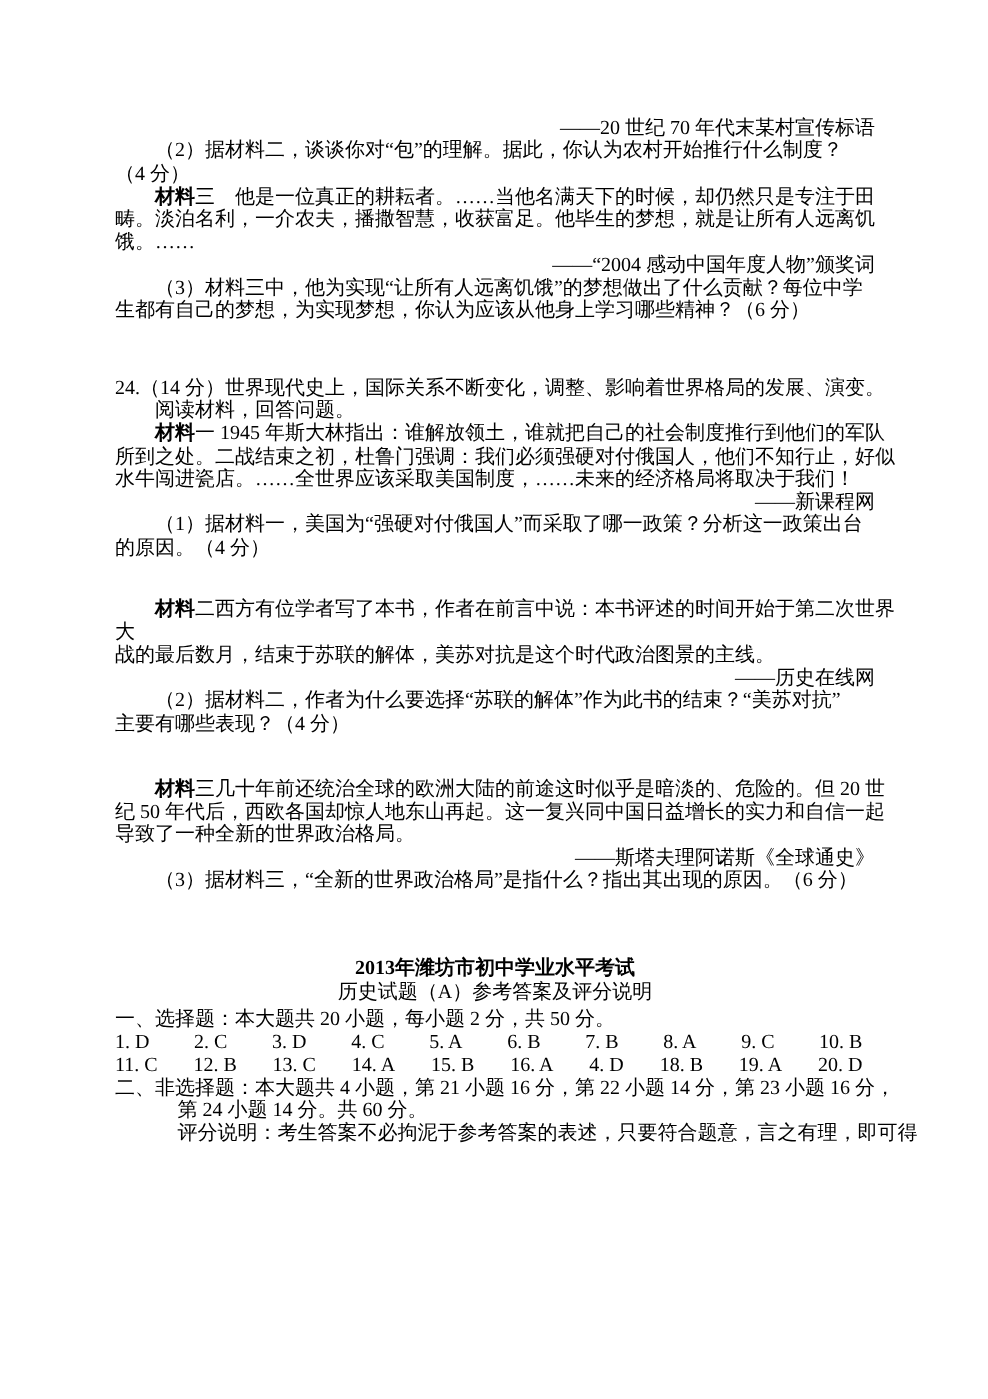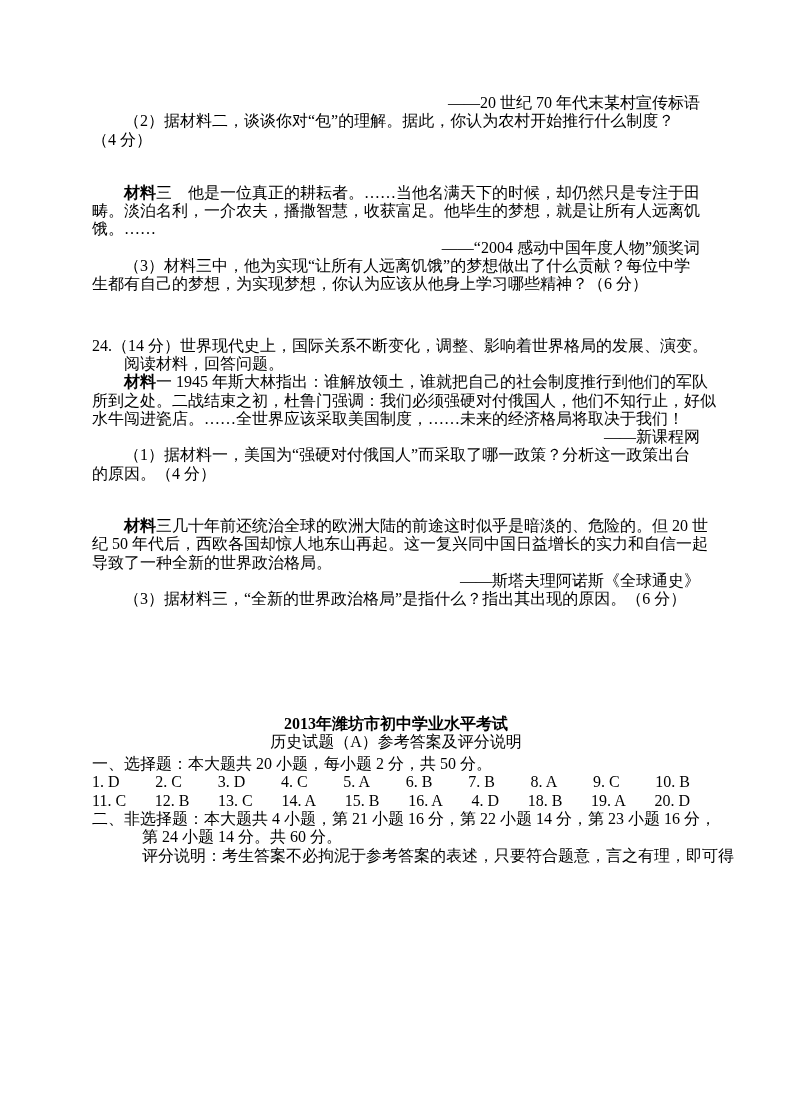--- a/index.html
+++ b/index.html
@@ -14,25 +14,25 @@
     font-size: 16px;
     line-height: 18.3px;
     padding: 94px 90px 0 92px;
     overflow: hidden;
   }
   .ln { white-space: pre; }
   .ind { text-indent: 32px; }
   .right { text-align: right; }
   .center { text-align: center; }
   .bold { font-weight: bold; }
-  .sec-m3  { margin-top: 35px; }
+  .sec-m3  { }
   .sec-q24 { margin-top: 43px; }
   .sec-m2  { margin-top: 31px; }
   .sec-m3b { margin-top: 34px; }
-  .sec-ans { margin-top: 106px; }
+  .sec-ans { margin-top: 52px; }
   .heading-gap { margin-top: 4px; }
   .hang { padding-left: 50px; }
   .date-line { text-align: right; padding-right: 36px; }
   .ans-row {
     display: flex;
     justify-content: space-between;
     width: 598px;
     white-space: pre;
   }
 </style>
@@ -60,20 +60,28 @@
     <div class="ln">24.（14 分）世界现代史上，国际关系不断变化，调整、影响着世界格局的发展、演变。</div>
     <div class="ln ind">阅读材料，回答问题。</div>
     <div class="ln ind"><span class="bold">材料</span><span>一 1945 年斯大林指出：谁解放领土，谁就把自己的社会制度推行到他们的军队</span></div>
     <div class="ln">所到之处。二战结束之初，杜鲁门强调：我们必须强硬对付俄国人，他们不知行止，好似</div>
     <div class="ln">水牛闯进瓷店。……全世界应该采取美国制度，……未来的经济格局将取决于我们！</div>
     <div class="ln right">——新课程网</div>
     <div class="ln ind">（1）据材料一，美国为“强硬对付俄国人”而采取了哪一政策？分析这一政策出台</div>
     <div class="ln">的原因。（4 分）</div>
   </div>
 
+  <div class="sec-m2">
+    <div class="ln ind"><span class="bold">材料</span><span>二西方有位学者写了本书，作者在前言中说：本书评述的时间开始于第二次世界</span></div>
+    <div class="ln">大</div>
+    <div class="ln">战的最后数月，结束于苏联的解体，美苏对抗是这个时代政治图景的主线。</div>
+    <div class="ln right">——历史在线网</div>
+    <div class="ln ind">（2）据材料二，作者为什么要选择“苏联的解体”作为此书的结束？“美苏对抗”</div>
+    <div class="ln">主要有哪些表现？（4 分）</div>
+  </div>
 
   <div class="sec-m3b">
     <div class="ln ind"><span class="bold">材料</span><span>三几十年前还统治全球的欧洲大陆的前途这时似乎是暗淡的、危险的。但 20 世</span></div>
     <div class="ln">纪 50 年代后，西欧各国却惊人地东山再起。这一复兴同中国日益增长的实力和自信一起</div>
     <div class="ln">导致了一种全新的世界政治格局。</div>
     <div class="ln right">——斯塔夫理阿诺斯《全球通史》</div>
     <div class="ln ind">（3）据材料三，“全新的世界政治格局”是指什么？指出其出现的原因。（6 分）</div>
   </div>
 
   <div class="sec-ans">

